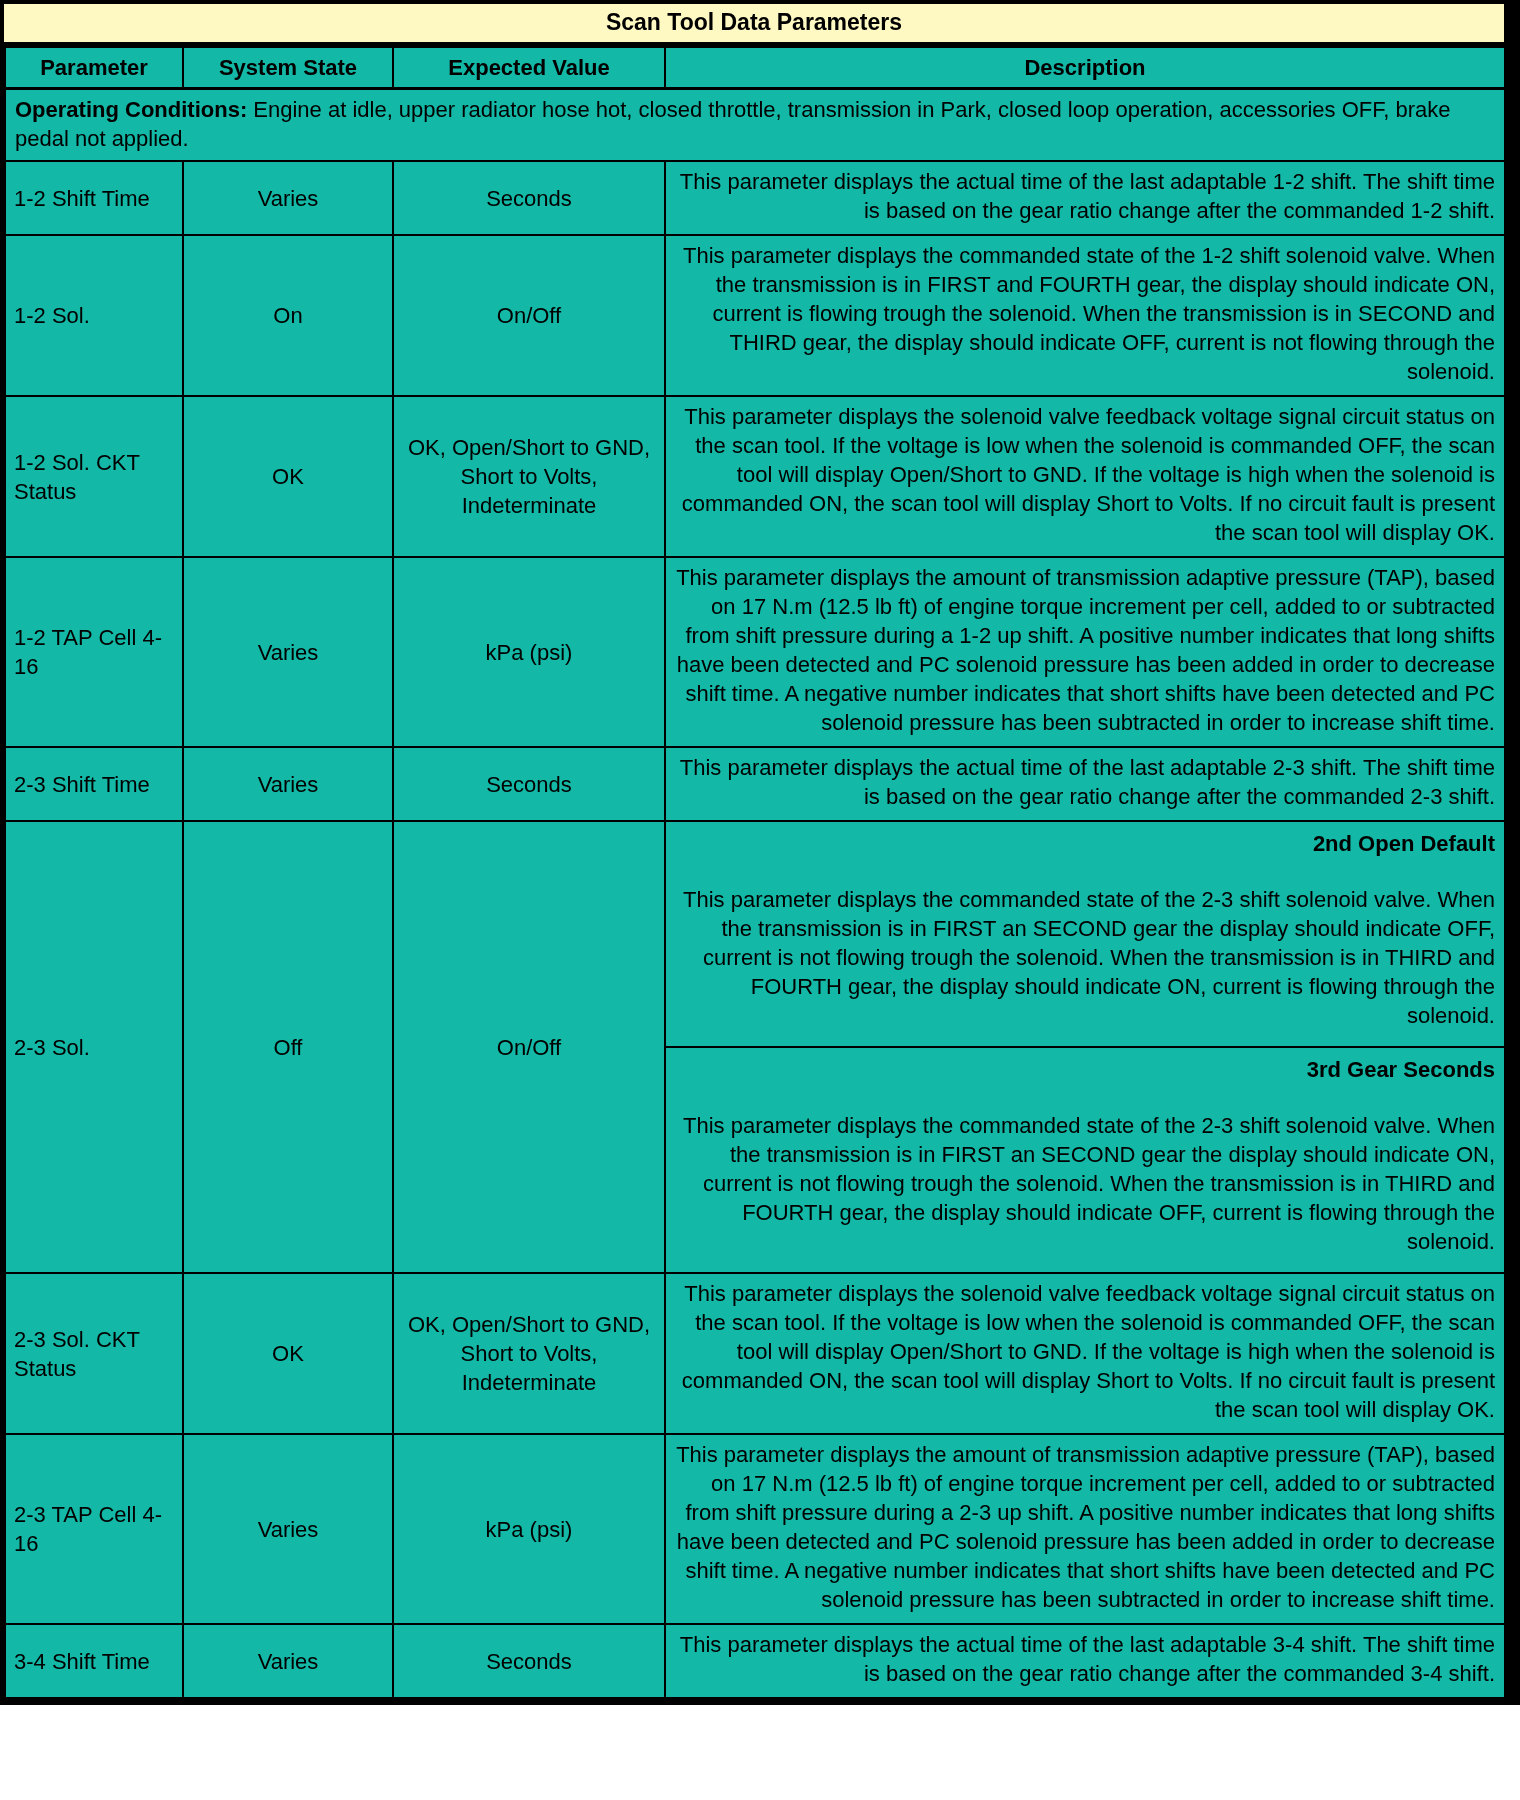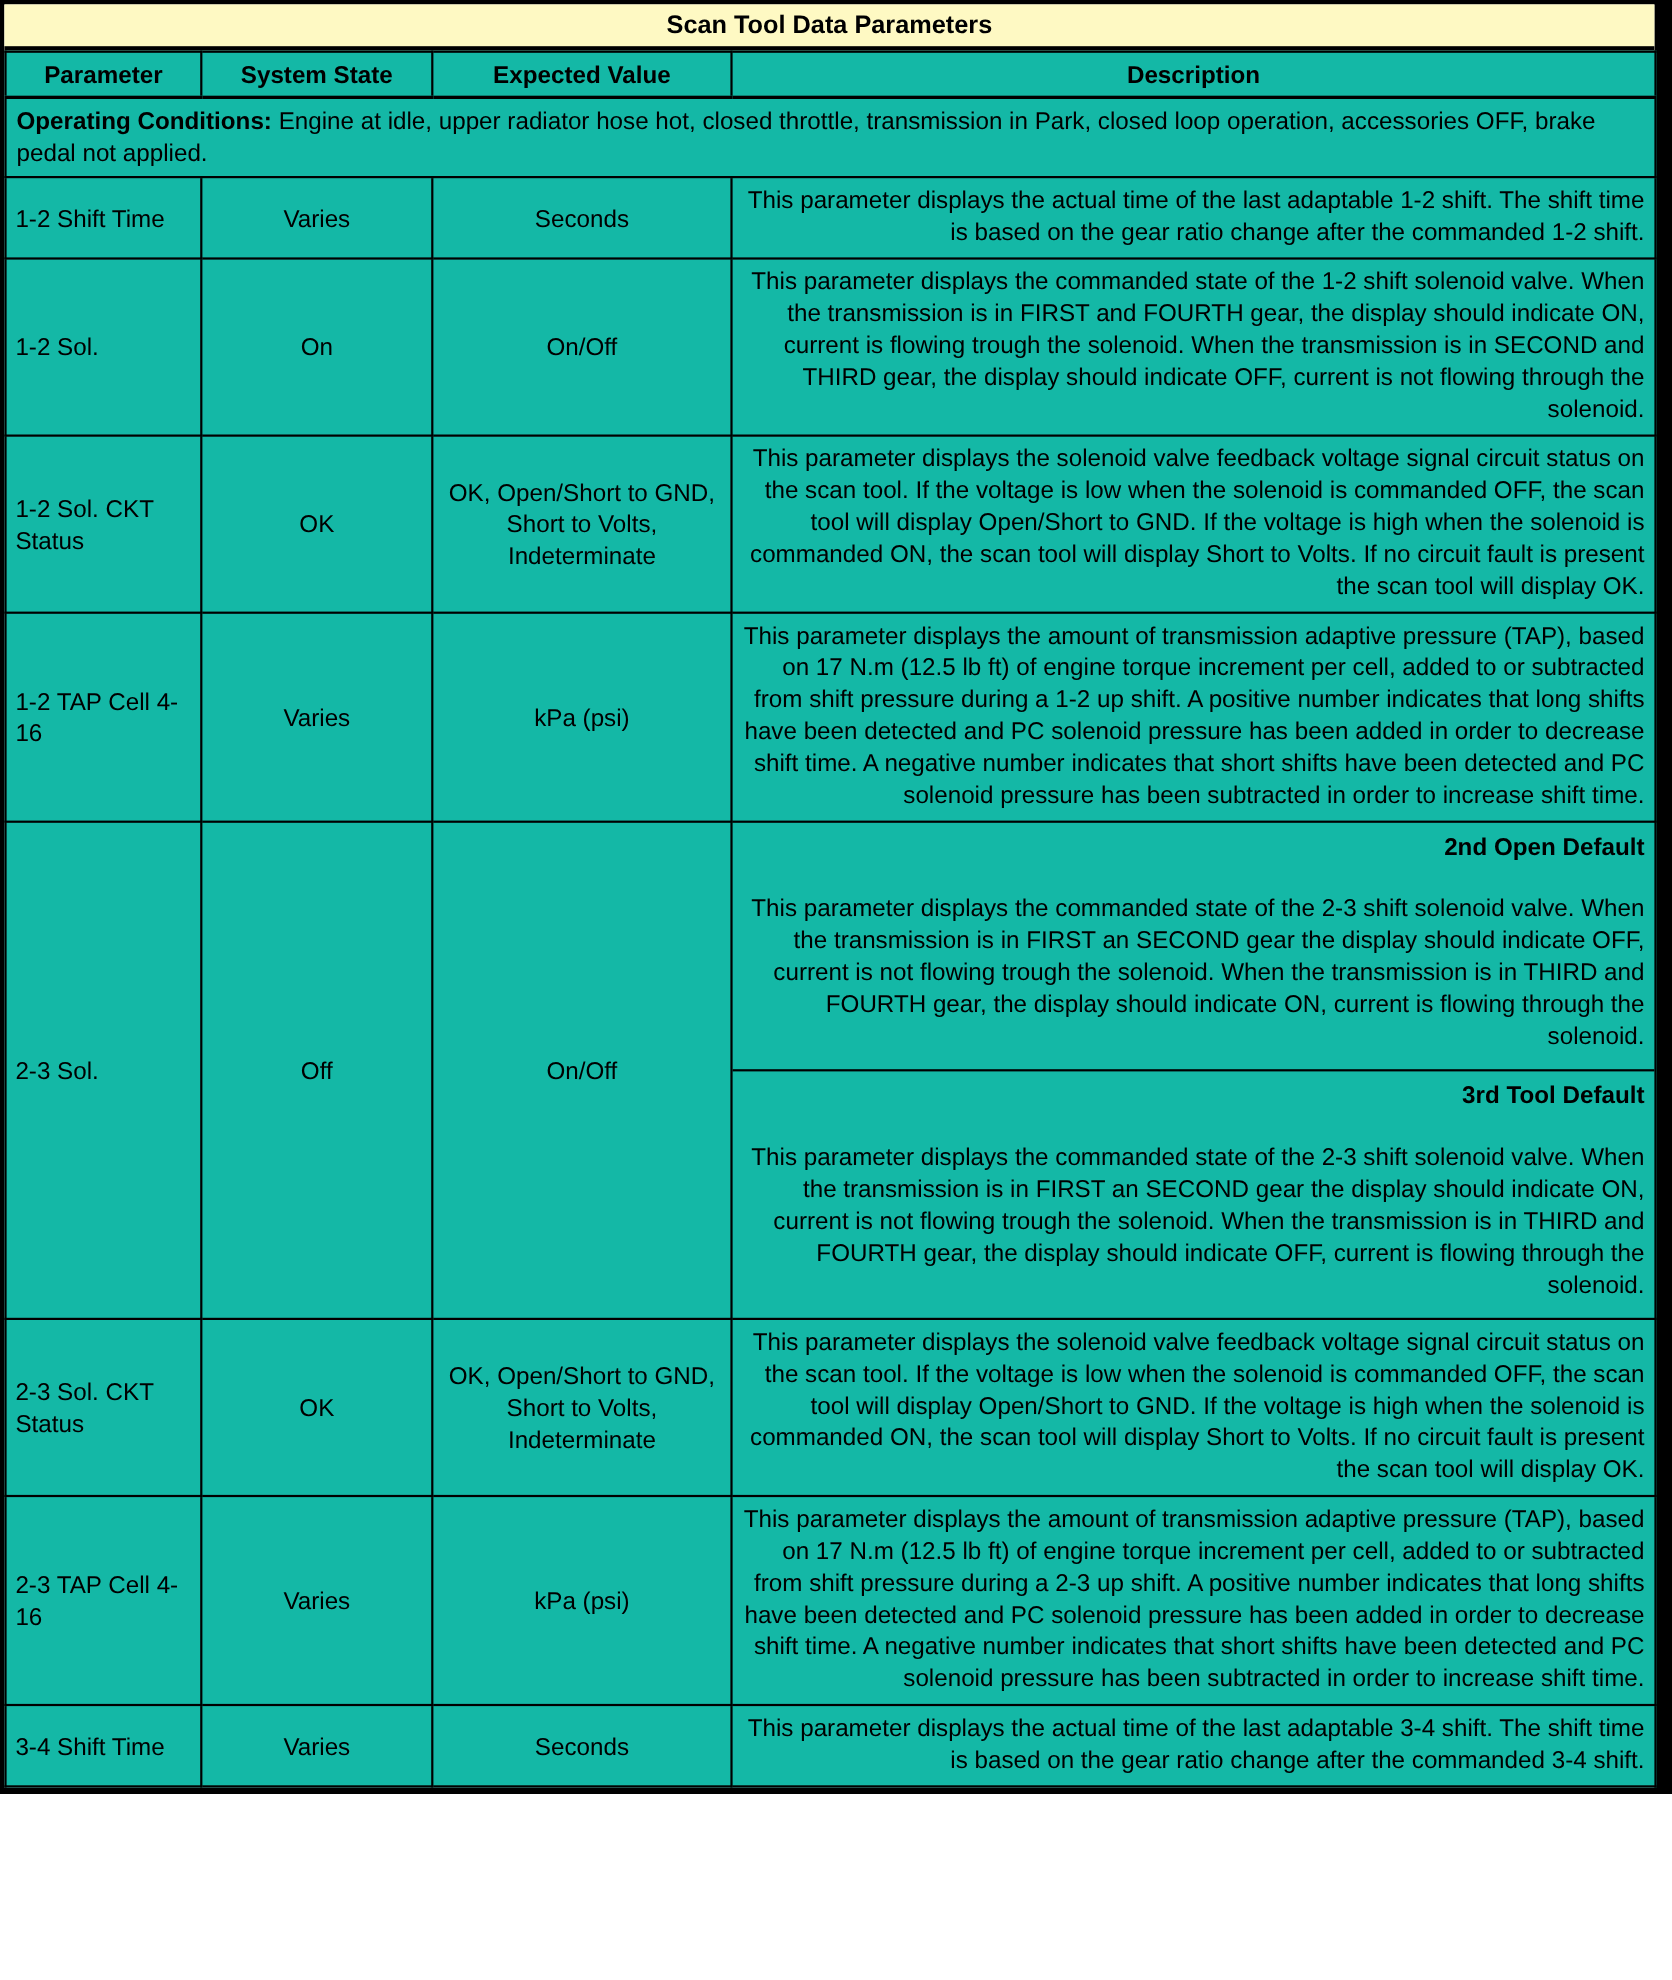--- a/index.html
+++ b/index.html
@@ -125,32 +125,38 @@
         <td class="c-desc">This parameter displays the solenoid valve feedback voltage signal circuit status on the scan tool. If the voltage is low when the solenoid is commanded OFF, the scan tool will display Open/Short to GND. If the voltage is high when the solenoid is commanded ON, the scan tool will display Short to Volts. If no circuit fault is present the scan tool will display OK.</td>
       </tr>
 
       <tr>
         <td class="c-param">1-2 TAP Cell 4-16</td>
         <td class="c-state">Varies</td>
         <td class="c-value">kPa (psi)</td>
         <td class="c-desc">This parameter displays the amount of transmission adaptive pressure (TAP), based on 17 N.m (12.5 lb ft) of engine torque increment per cell, added to or subtracted from shift pressure during a 1-2 up shift. A positive number indicates that long shifts have been detected and PC solenoid pressure has been added in order to decrease shift time. A negative number indicates that short shifts have been detected and PC solenoid pressure has been subtracted in order to increase shift time.</td>
       </tr>
 
+      <tr>
+        <td class="c-param">2-3 Shift Time</td>
+        <td class="c-state">Varies</td>
+        <td class="c-value">Seconds</td>
+        <td class="c-desc">This parameter displays the actual time of the last adaptable 2-3 shift. The shift time is based on the gear ratio change after the commanded 2-3 shift.</td>
+      </tr>
 
       <tr>
         <td class="c-param">2-3 Sol.</td>
         <td class="c-state">Off</td>
         <td class="c-value">On/Off</td>
         <td class="c-desc split">
           <div class="sub">
             <div class="sub-h">2nd Open Default</div>
             <div class="sub-t">This parameter displays the commanded state of the 2-3 shift solenoid valve. When the transmission is in FIRST an SECOND gear the display should indicate OFF, current is not flowing trough the solenoid. When the transmission is in THIRD and FOURTH gear, the display should indicate ON, current is flowing through the solenoid.</div>
           </div>
           <div class="sub sub2">
-            <div class="sub-h">3rd Tool Default</div>
+            <div class="sub-h">3rd Gear Seconds</div>
             <div class="sub-t">This parameter displays the commanded state of the 2-3 shift solenoid valve. When the transmission is in FIRST an SECOND gear the display should indicate ON, current is not flowing trough the solenoid. When the transmission is in THIRD and FOURTH gear, the display should indicate OFF, current is flowing through the solenoid.</div>
           </div>
         </td>
       </tr>
 
       <tr>
         <td class="c-param">2-3 Sol. CKT Status</td>
         <td class="c-state">OK</td>
         <td class="c-value">OK, Open/Short to GND, Short to Volts, Indeterminate</td>
         <td class="c-desc">This parameter displays the solenoid valve feedback voltage signal circuit status on the scan tool. If the voltage is low when the solenoid is commanded OFF, the scan tool will display Open/Short to GND. If the voltage is high when the solenoid is commanded ON, the scan tool will display Short to Volts. If no circuit fault is present the scan tool will display OK.</td>

